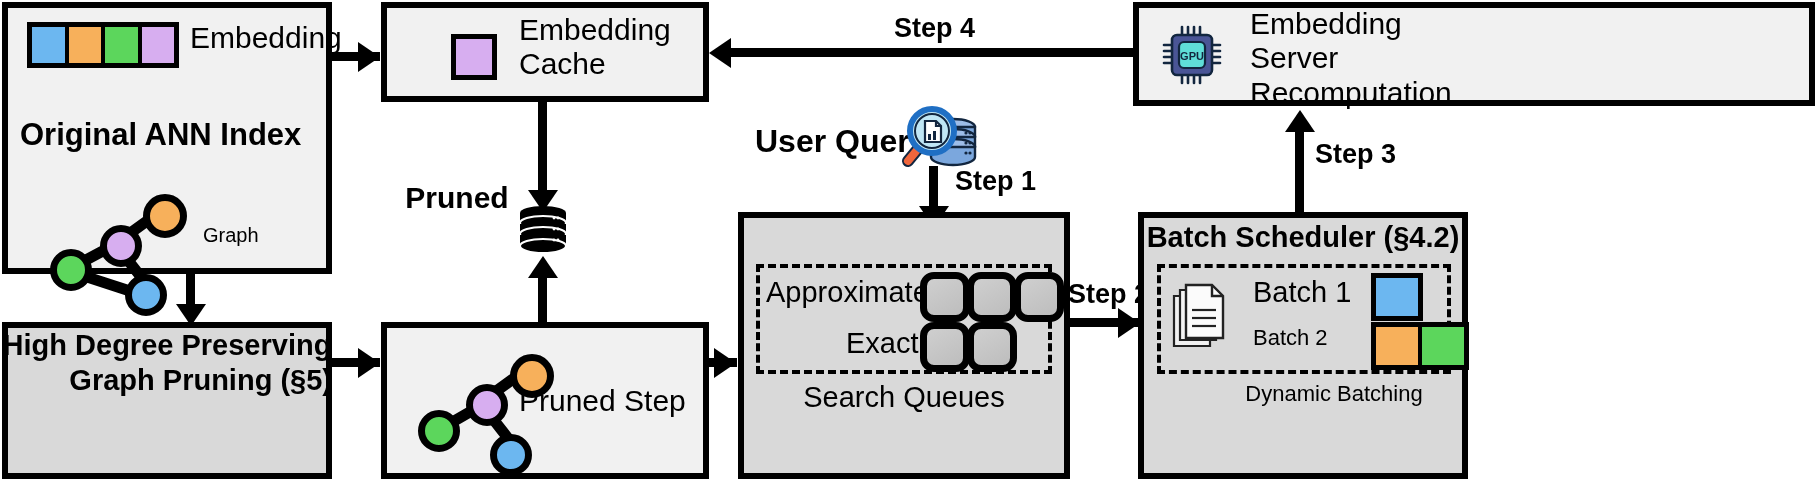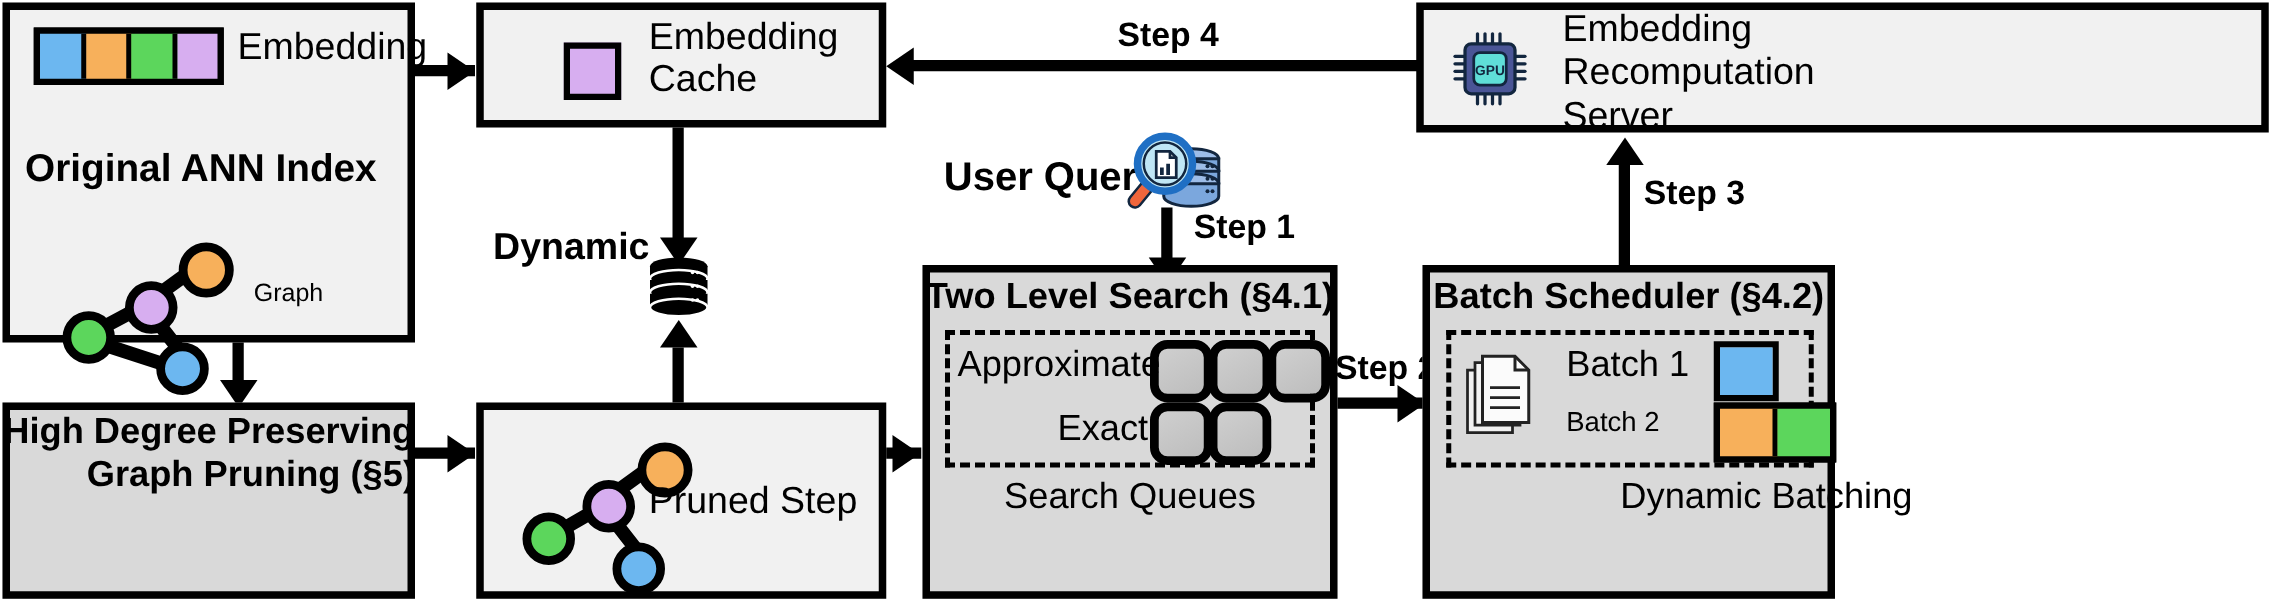--- a/index.html
+++ b/index.html
@@ -138,21 +138,21 @@
   <div class="chip" style="left:451px;top:34px;width:46px;height:46px;background:#d7aef0;"></div>
   <div class="lbl" style="left:519px;top:14px;font-size:30px;">
     <div>Embedding</div>
     <div style="margin-top:2px;">Cache</div>
   </div>
 
   <div class="ln" style="left:538px;top:102px;width:9px;height:98px;"></div>
   <div class="ah ah-down" style="left:528px;top:190px;"></div>
 
   <div class="lbl ctr" style="left:392px;top:182px;width:130px;font-size:30px;font-weight:bold;">
-    <div>Dynamic</div>
+    <div>Pruned</div>
   </div>
 
   <div class="cyl" style="left:519px;top:205px;width:48px;height:50px;">
     <svg viewBox="0 0 48 50" width="48" height="50" aria-hidden="true">
       <ellipse cx="24" cy="8" rx="23" ry="7" fill="#000"></ellipse>
       <rect x="1" y="8" width="46" height="10" fill="#000"></rect>
       <ellipse cx="24" cy="18" rx="23" ry="7" fill="#000" stroke="#fff" stroke-width="2"></ellipse>
       <rect x="1" y="19" width="46" height="10" fill="#000"></rect>
       <ellipse cx="24" cy="29" rx="23" ry="7" fill="#000" stroke="#fff" stroke-width="2"></ellipse>
       <rect x="1" y="30" width="46" height="10" fill="#000"></rect>
@@ -219,21 +219,20 @@
       <rect x="38" y="28" width="0" height="0" fill="#12263f"></rect>
     </svg>
   </div>
 
   <div class="ln" style="left:929px;top:166px;width:9px;height:48px;"></div>
   <div class="ah ah-down" style="left:919px;top:206px;"></div>
   <div class="lbl bold" style="left:955px;top:167px;font-size:27px;">Step 1</div>
 
   <div class="box shaded" style="left:738px;top:212px;width:332px;height:267px;">
   </div>
-  <div class="lbl bold ctr" style="left:738px;top:222px;width:332px;font-size:29px;">Two Level Search (§4.1)</div>
 
   <div class="dashed" style="left:756px;top:264px;width:296px;height:110px;"></div>
 
   <div class="lbl" style="left:766px;top:277px;font-size:29px;">Approximate</div>
   <div class="slotrow" style="left:920px;top:272px;">
     <div class="slot"></div>
     <div class="slot"></div>
     <div class="slot"></div>
   </div>
 
@@ -271,21 +270,21 @@
   <div class="chipstrip" style="left:1371px;top:273px;width:52px;height:48px;">
     <i style="width:100%;background:#6cb7f0;"></i>
   </div>
 
   <div class="lbl" style="left:1253px;top:326px;font-size:22px;">Batch 2</div>
   <div class="chipstrip" style="left:1371px;top:322px;width:98px;height:48px;">
     <i style="width:50%;background:#f7b05b;"></i>
     <i style="width:50%;background:#5cd65c;"></i>
   </div>
 
-  <div class="lbl ctr" style="left:1138px;top:382px;width:392px;font-size:29px;text-align:right;">Dynamic Batching</div>
+  <div class="lbl ctr" style="left:1138px;top:382px;width:392px;font-size:22px;">Dynamic Batching</div>
 
   <div class="ln" style="left:1295px;top:130px;width:9px;height:82px;"></div>
   <div class="ah ah-up" style="left:1285px;top:110px;"></div>
   <div class="lbl bold" style="left:1315px;top:140px;font-size:27px;">Step 3</div>
 
   <div class="box" style="left:1133px;top:2px;width:682px;height:104px;">
   </div>
 
   <div class="abs" style="left:1162px;top:25px;width:60px;height:60px;">
     <svg viewBox="0 0 60 60" width="60" height="60" aria-hidden="true">
@@ -308,21 +307,21 @@
           <line x1="49" y1="38" x2="58" y2="38"></line>
       </g>
       <rect x="10" y="10" width="40" height="40" rx="5" fill="#4a5596" stroke="#12263f" stroke-width="2.6"></rect>
       <rect x="17" y="17" width="26" height="26" rx="5" fill="#5fded8" stroke="#12263f" stroke-width="2.2"></rect>
       <text x="30" y="35" font-family="'Liberation Sans',sans-serif" font-size="11" font-weight="bold" fill="#12263f" text-anchor="middle">GPU</text>
     </svg>
   </div>
 
   <div class="lbl" style="left:1250px;top:8px;font-size:30px;">
     <div>Embedding</div>
+    <div style="margin-top:2px;">Server</div>
     <div style="margin-top:2px;">Recomputation</div>
-    <div style="margin-top:2px;">Server</div>
   </div>
 
   <div class="ln" style="left:726px;top:48px;width:410px;height:9px;"></div>
   <div class="ah ah-left" style="left:709px;top:38px;"></div>
   <div class="lbl bold" style="left:894px;top:14px;font-size:27px;">Step 4</div>
 
 </div>
 
 </body></html>

